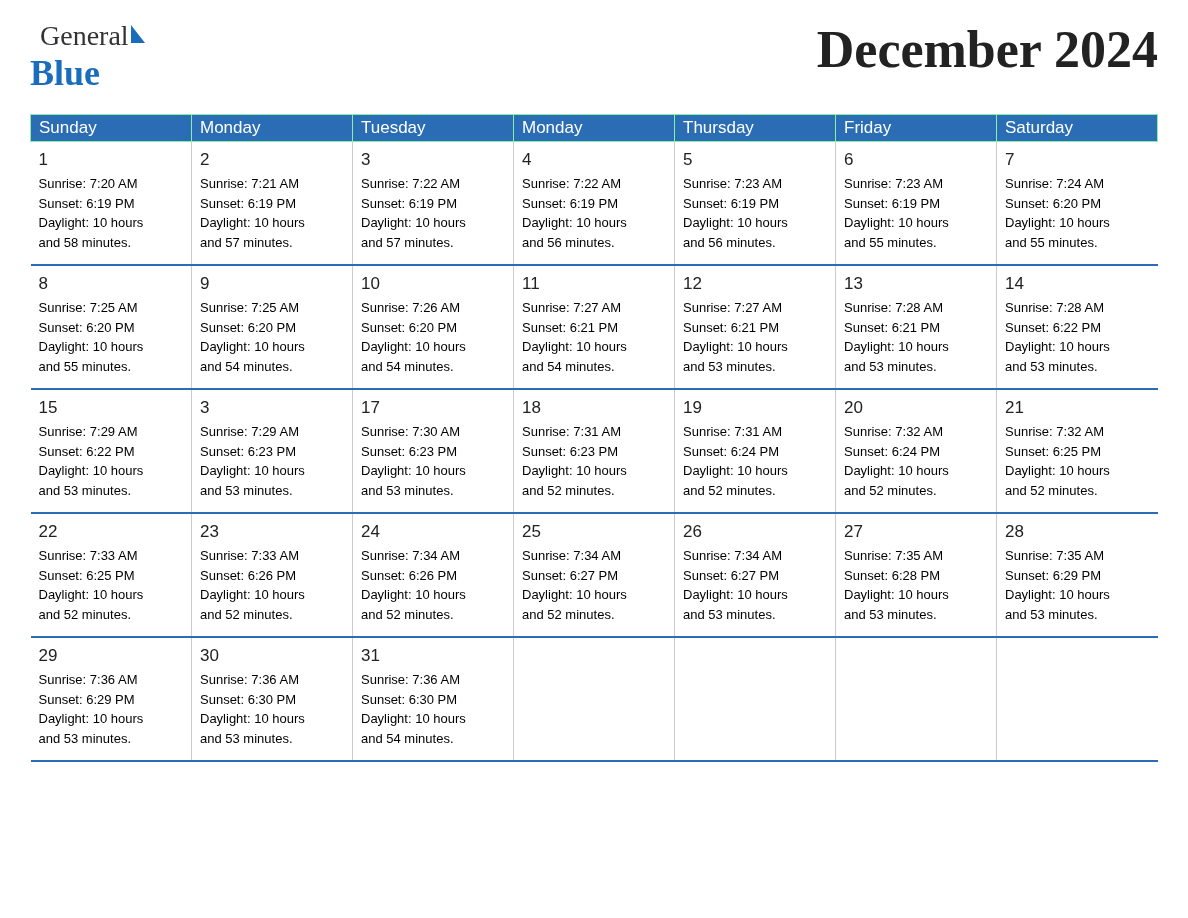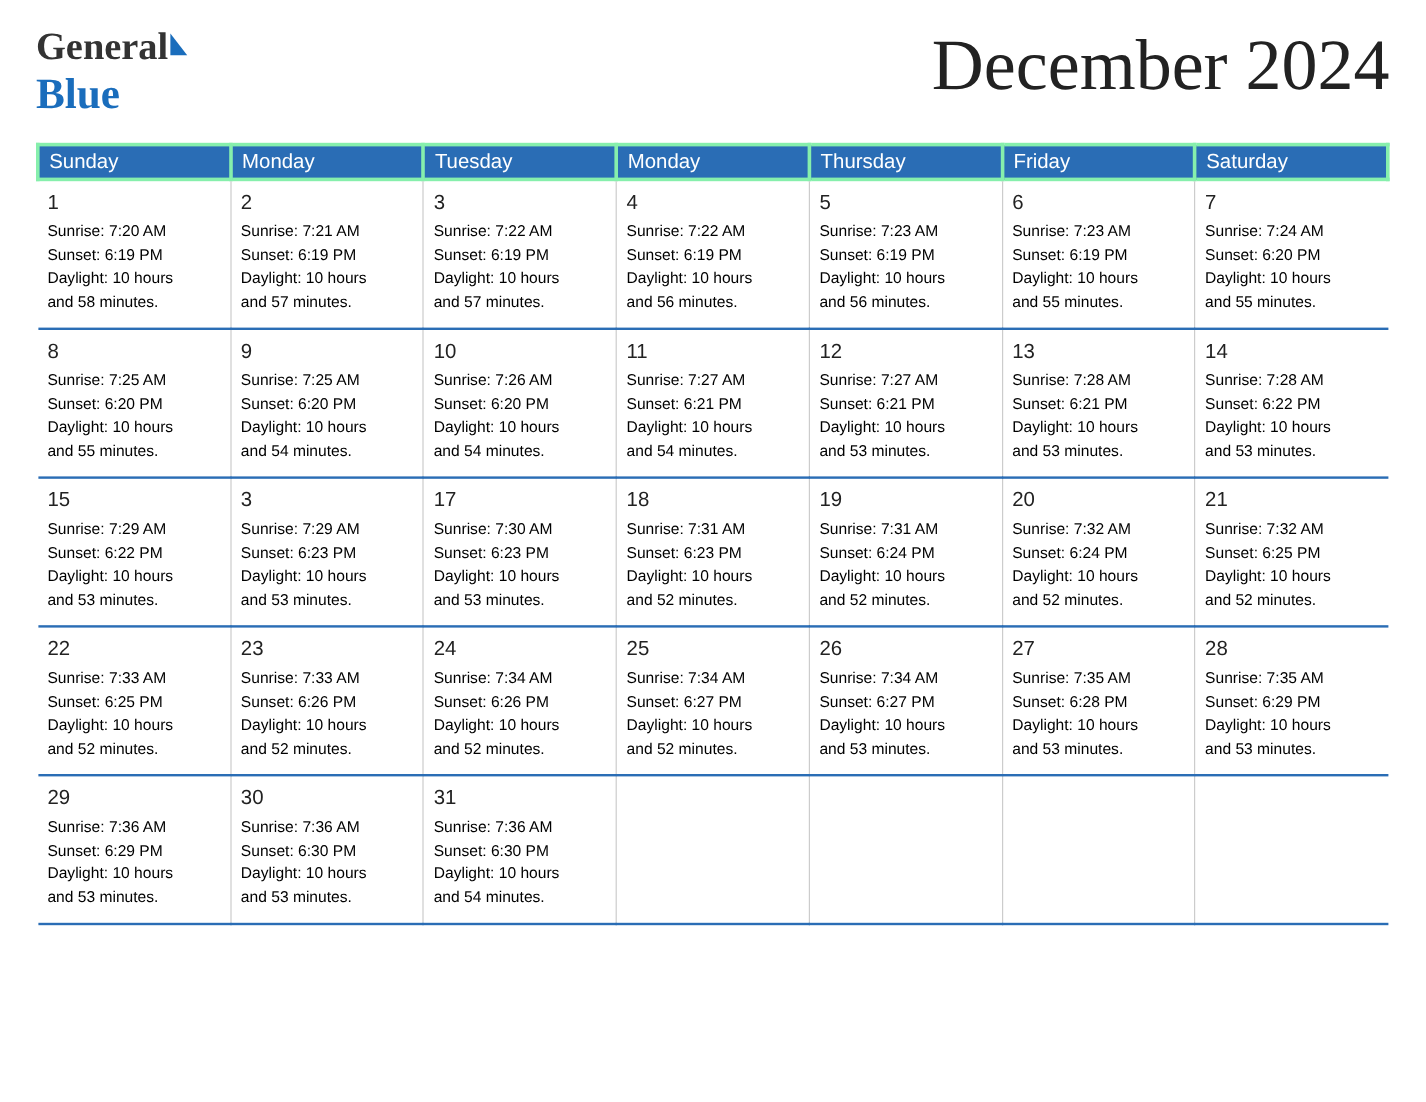--- a/index.html
+++ b/index.html
@@ -10,24 +10,25 @@
       min-height: 918px;
       padding: 20px 30px;
     }
     .header {
       display: flex;
       justify-content: space-between;
       align-items: flex-start;
       margin-bottom: 20px;
     }
     .logo-text-general {
-      font-size: 32px;
-      font-weight: bold;
+      font-size: 28px;
+      font-weight: normal;
       color: #333;
       font-family: Georgia, serif;
+      margin-left: 10px;
     }
     .logo-text-blue {
       font-size: 36px;
       font-weight: bold;
       color: #1a6dbc;
       font-family: Georgia, serif;
     }
     .logo-triangle {
       width: 0;
       height: 0;
@@ -42,22 +43,22 @@
       flex-direction: column;
     }
     .logo-top-row {
       display: flex;
       align-items: center;
     }
     .title-section {
       text-align: right;
     }
     .month-title {
-      font-size: 60px;
-      font-weight: normal;
+      font-size: 52px;
+      font-weight: bold;
       color: #222;
       font-family: Georgia, serif;
       margin-left: 41px;
     }
     .location {
       font-size: 22px;
       color: #555;
       margin-top: 4px;
     }
     table {
@@ -67,21 +68,21 @@
     }
     thead tr {
       background-color: #2a6db5;
     }
     thead th {
       color: #fff;
       padding: 3px 8px;
       text-align: left;
       font-size: 17px;
       font-weight: normal;
-      border: 3px solid #86efac;
+      border: 1px solid #86efac;
     }
     tbody tr {
       border-bottom: 2px solid #2a6db5;
     }
     tbody td {
       vertical-align: top;
       padding: 8px 8px 12px 8px;
       font-size: 13px;
       color: #333;
       border-right: 1px solid #ccc;

